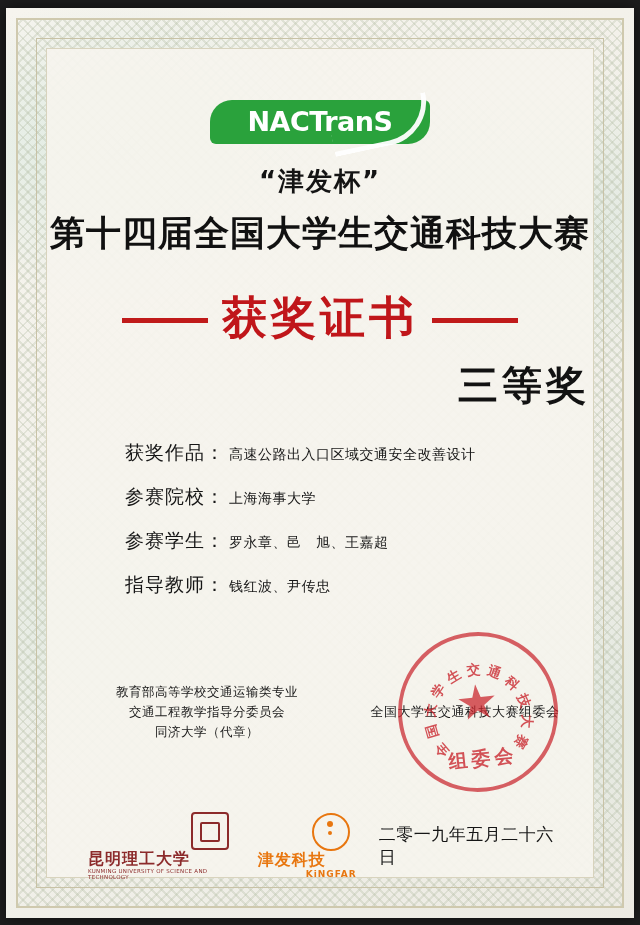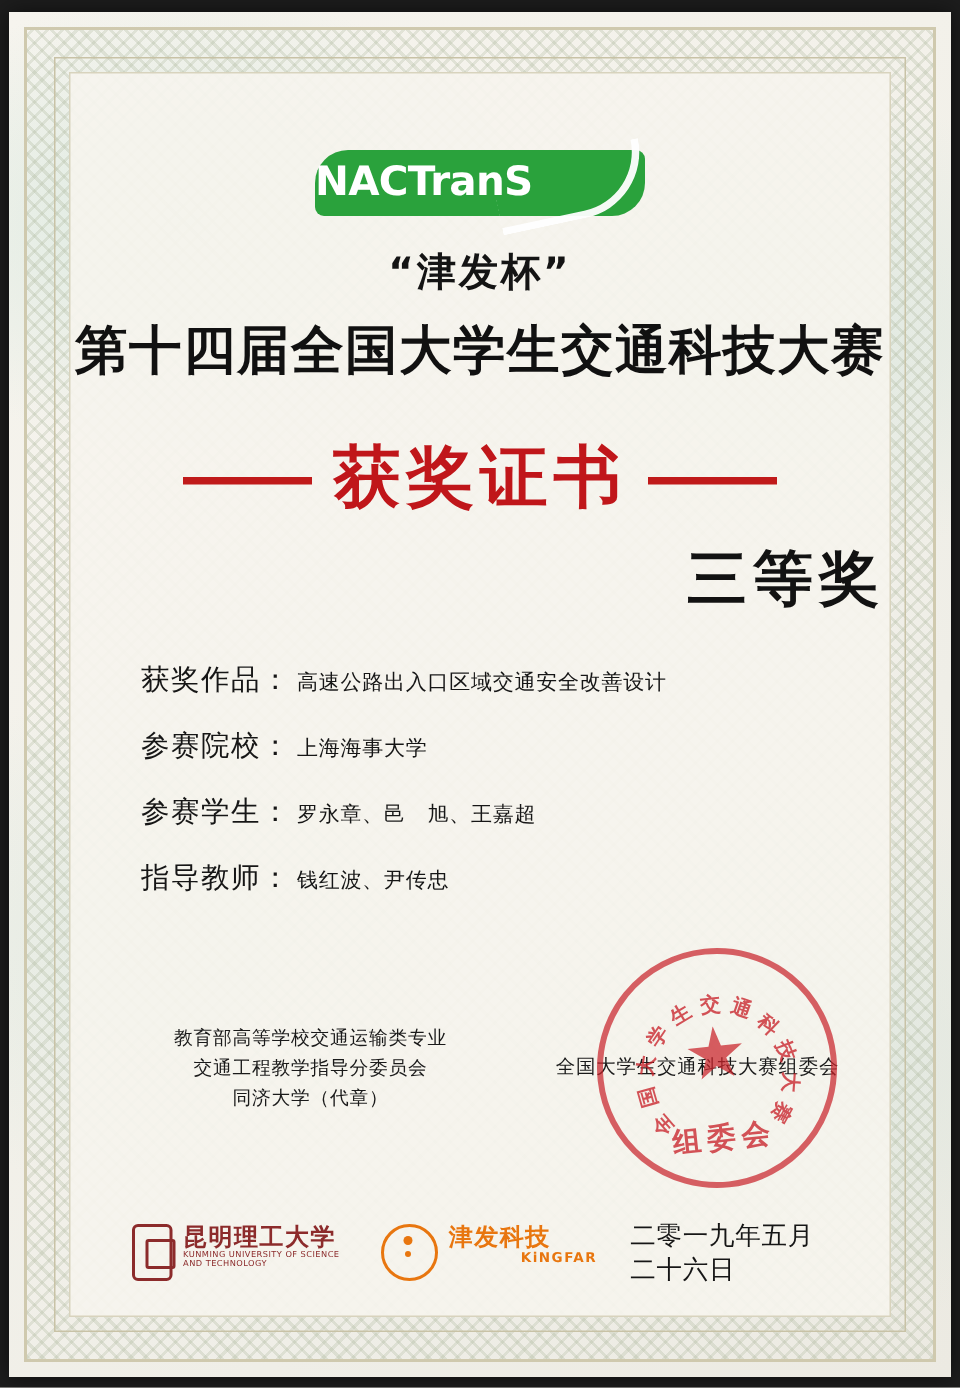--- a/index.html
+++ b/index.html
@@ -74,21 +74,21 @@
     left: 0; top: 0;
     width: 220px; height: 44px;
     background: #2aa23c;
     border-radius: 22px 6px 22px 6px;
   }
   .logo-text {
     position: absolute;
     left: 0; top: 0;
     width: 220px; height: 44px;
     line-height: 44px;
-    text-align: left;
+    text-align: center;
     color: #ffffff;
     font-size: 27px;
     font-weight: bold;
     letter-spacing: -0.5px;
     font-family: "DejaVu Sans", "Liberation Sans", sans-serif;
   }
   .logo-swoosh {
     position: absolute;
     left: 120px; top: 2px;
     width: 96px; height: 40px;
@@ -174,20 +174,21 @@
     align-items: baseline;
     margin-bottom: 18px;
     font-family: "DejaVu Sans", "Liberation Sans", sans-serif;
   }
   .field-label {
     font-size: 19px;
     color: #161616;
     letter-spacing: 1px;
     width: 104px;
     flex: 0 0 104px;
+    margin-left: 31px;
   }
   .field-value {
     font-size: 14px;
     color: #161616;
     letter-spacing: 0.5px;
   }
 
   
   .sig-left {
     position: absolute;
@@ -266,22 +267,23 @@
   .footer {
     position: absolute;
     left: 38px;
     top: 760px;
     right: 30px;
     display: flex;
     align-items: center;
   }
   .f-logo {
     display: flex;
-    align-items: flex-start;
+    align-items: flex-end;
     margin-right: 22px;
+    flex-direction: column;
   }
   .f-mark {
     width: 34px; height: 34px;
     border: 2px solid #8c2b2b;
     border-radius: 4px;
     margin-right: 7px;
     position: relative;
   }
   .f-mark:after {
     content: "";

